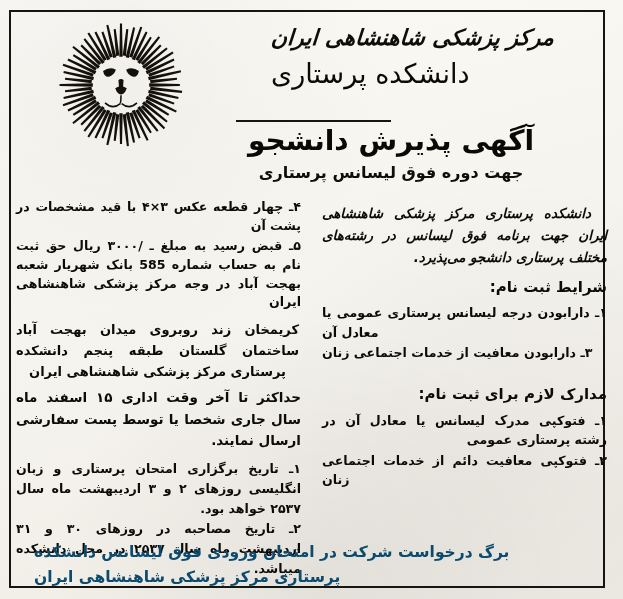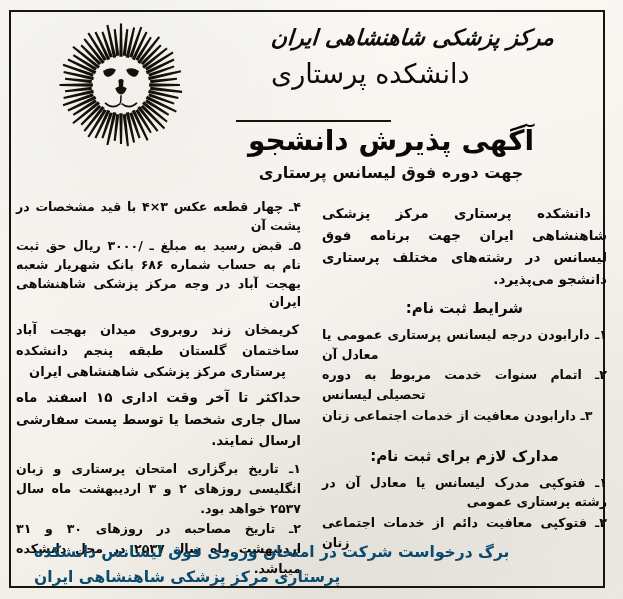--- a/index.html
+++ b/index.html
@@ -130,30 +130,30 @@
   }
 
   .para {
     font-size: 13.5px;
     line-height: 1.62;
     text-align: justify;
     text-align-last: right;
     margin: 0 0 7px 0;
     font-weight: 600;
   }
-  .para.indent { text-indent: 16px; }
+  .para.indent { text-indent: 16px; font-style: italic; }
 
   .section-head {
     font-size: 15px;
     font-weight: 700;
     line-height: 1.5;
     margin: 7px 0 5px 0;
     text-align: left;
   }
-  .section-head.rt { text-align: center; }
+  .section-head.rt { text-align: right; }
 
   .item {
     font-size: 12.6px;
     line-height: 1.56;
     font-weight: 700;
     margin: 0 0 1px 0;
     text-align: justify;
     text-align-last: right;
   }
   .item.align-left-end { text-align-last: left; }
@@ -279,34 +279,33 @@
 
   <div id="sub-title">جهت دوره فوق لیسانس پرستاری</div>
   <div id="main-title">آگهی پذیرش دانشجو</div>
 
   <div id="col-right" class="col">
     <p class="para indent">دانشکده پرستاری مرکز پزشکی شاهنشاهی ایران جهت برنامه فوق لیسانس در رشته‌های مختلف پرستاری دانشجو می‌پذیرد.</p>
 
     <div class="section-head rt">شرایط ثبت نام:</div>
 
     <p class="item align-left-end">۱ـ دارابودن درجه لیسانس پرستاری عمومی یا معادل آن</p>
-    <p class="item align-left-end">۲ـ اتمام سنوات خدمت مربوط به دوره تحصیلی لیسانس</p>
     <p class="item align-left-end">۳ـ دارابودن معافیت از خدمات اجتماعی زنان</p>
 
     <div class="gap-md"></div>
 
     <div class="section-head rt">مدارک لازم برای ثبت نام:</div>
 
     <p class="item">۱ـ فتوکپی مدرک لیسانس یا معادل آن در رشته پرستاری عمومی</p>
     <p class="item align-left-end">۳ـ فتوکپی معافیت دائم از خدمات اجتماعی زنان</p>
   </div>
 
   <div id="col-left" class="col">
     <p class="item tight">۴ـ چهار قطعه عکس ۳×۴ با قید مشخصات در پشت آن</p>
-    <p class="item tight">۵ـ قبض رسید به مبلغ ـ /۳۰۰۰ ریال حق ثبت نام به حساب شماره ۶۸۶ بانک شهریار شعبه بهجت آباد در وجه مرکز پزشکی شاهنشاهی ایران</p>
+    <p class="item tight">۵ـ قبض رسید به مبلغ ـ /۳۰۰۰ ریال حق ثبت نام به حساب شماره 585 بانک شهریار شعبه بهجت آباد در وجه مرکز پزشکی شاهنشاهی ایران</p>
 
     <div class="gap-sm"></div>
 
 
     <p class="addr">کریمخان زند روبروی میدان بهجت آباد ساختمان گلستان طبقه پنجم دانشکده پرستاری مرکز پزشکی شاهنشاهی ایران</p>
 
     <p class="para">حداکثر تا آخر وقت اداری ۱۵ اسفند ماه سال جاری شخصا یا توسط پست سفارشی ارسال نمایند.</p>
 
     <p class="item">۱ـ تاریخ برگزاری امتحان پرستاری و زبان انگلیسی روزهای ۲ و ۳ اردیبهشت ماه سال ۲۵۳۷ خواهد بود.</p>
     <p class="item">۲ـ تاریخ مصاحبه در روزهای ۳۰ و ۳۱ اردیبهشت ماه سال ۲۵۳۷ در محل دانشکده میباشد.</p>

